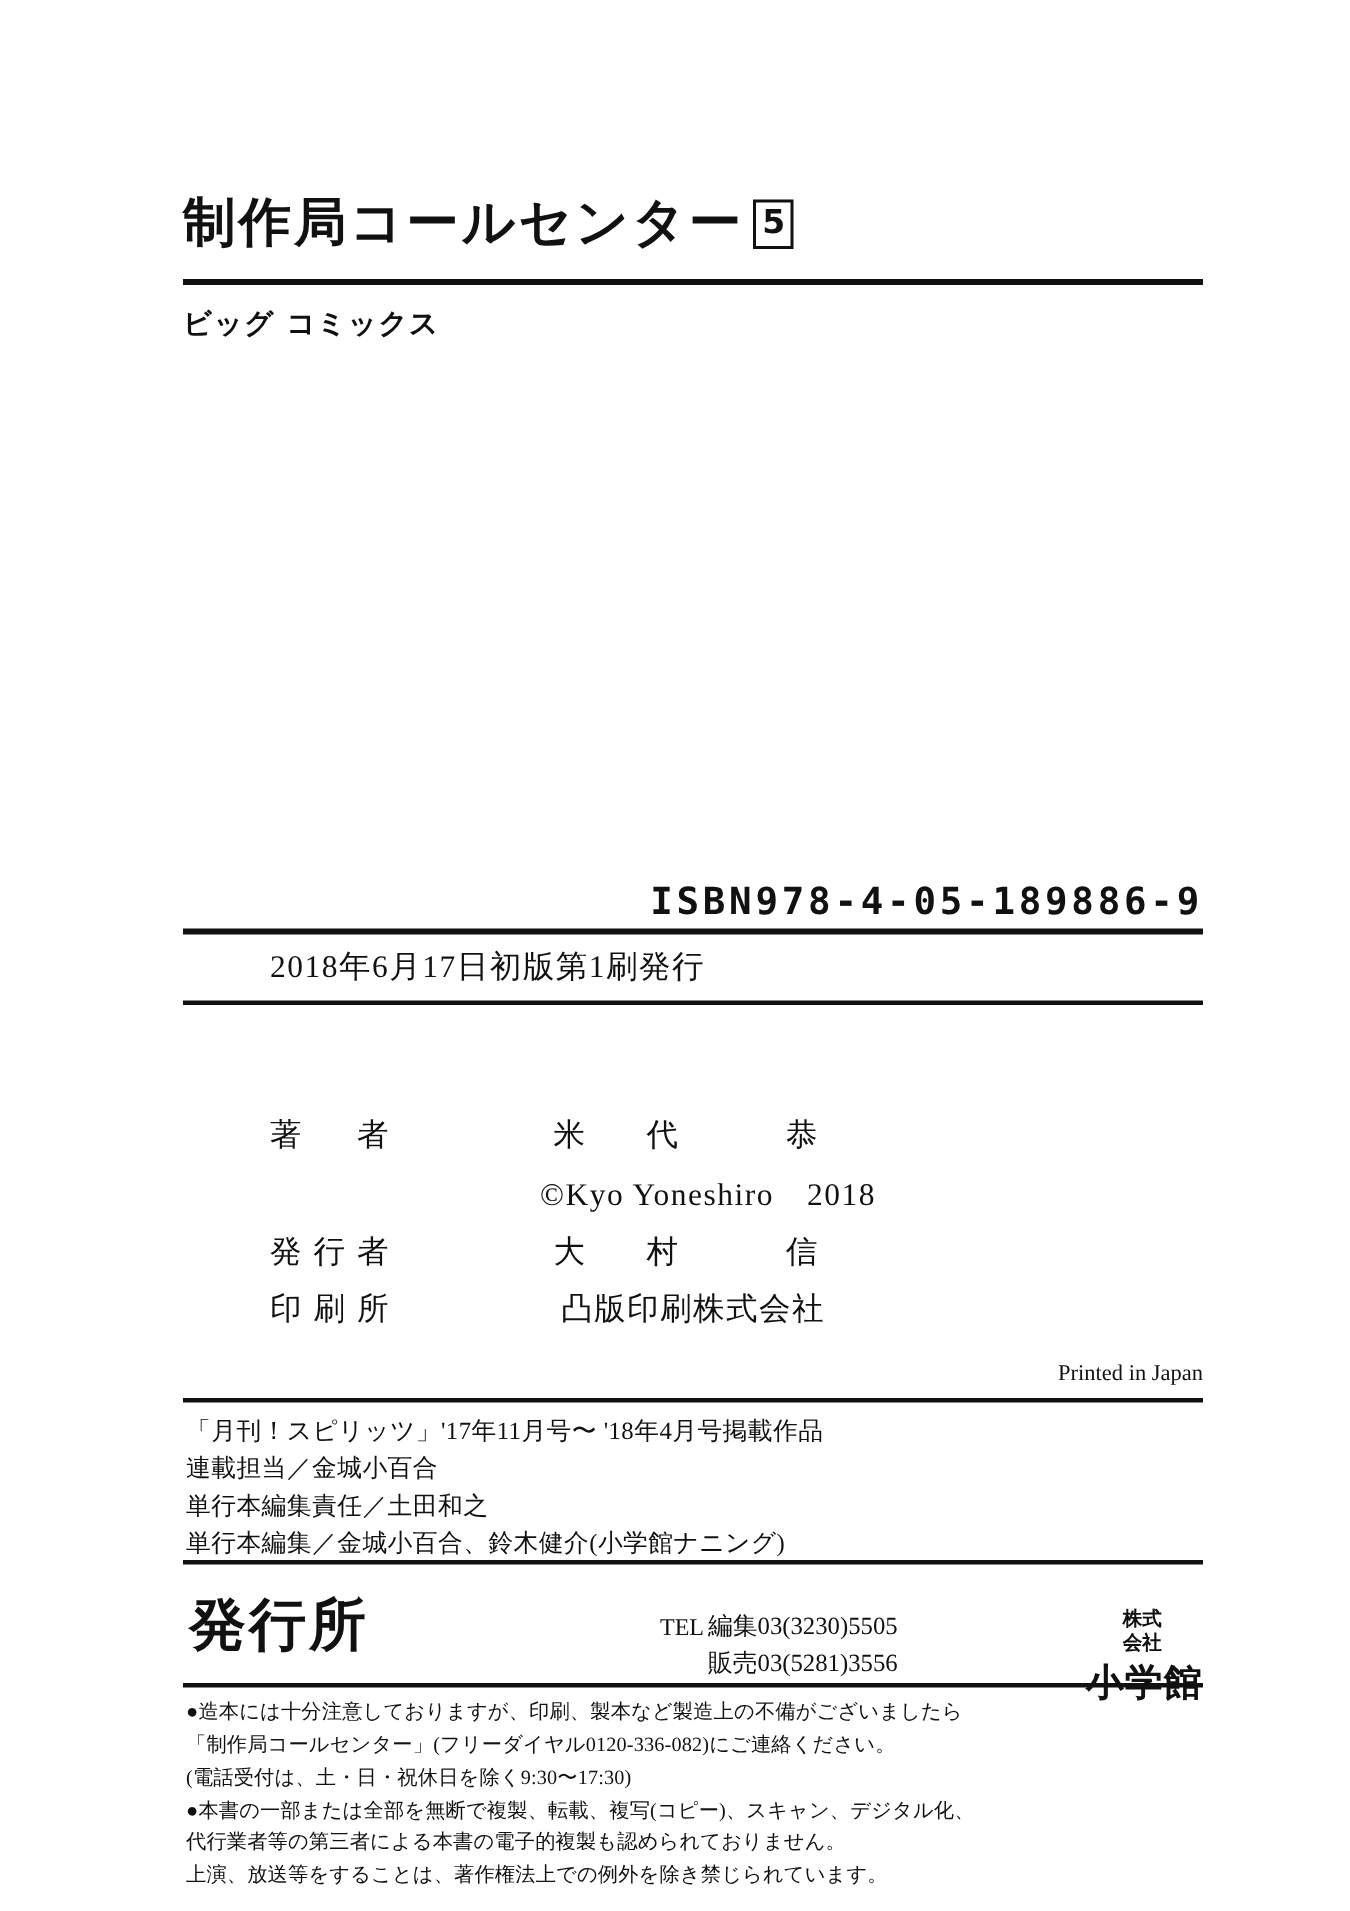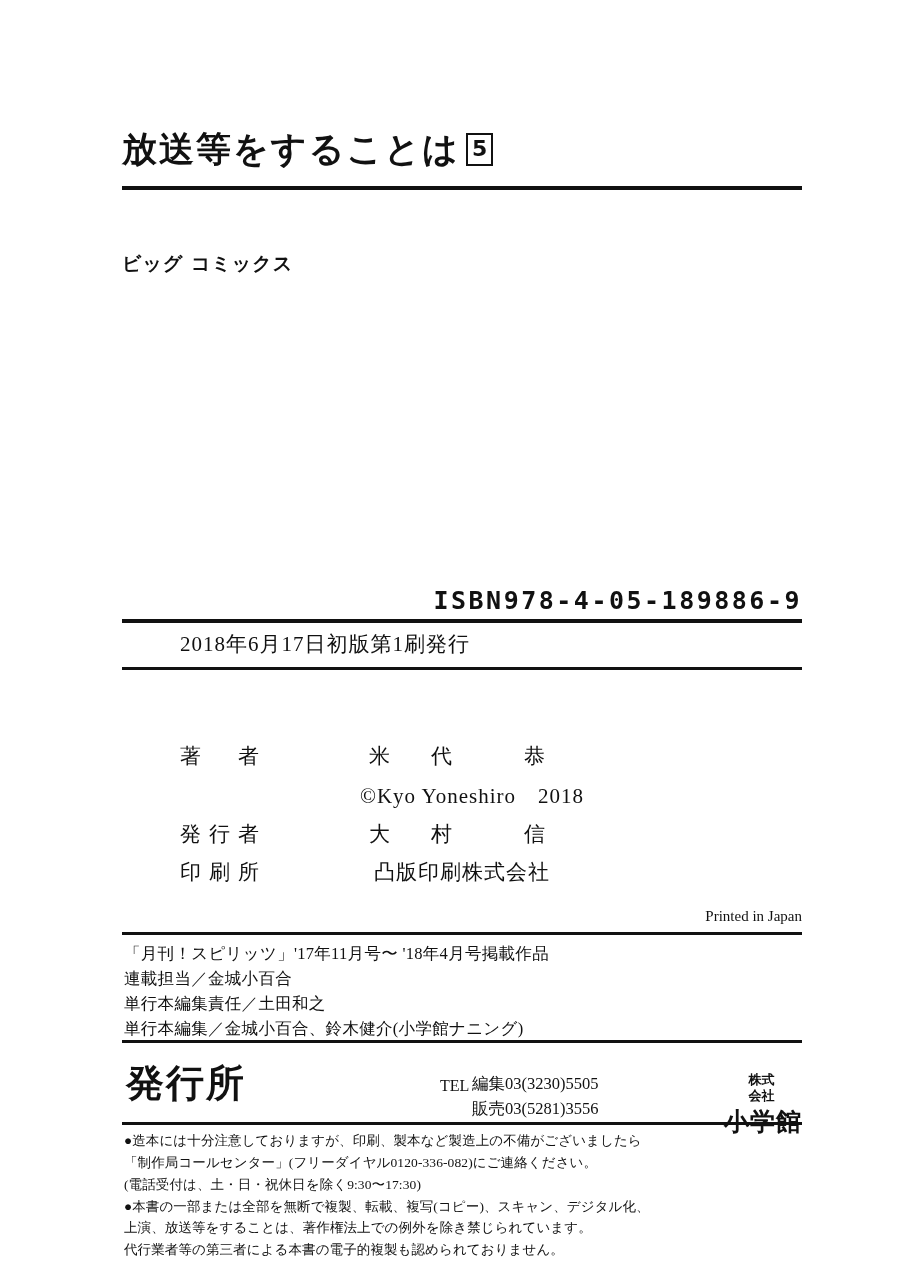--- a/index.html
+++ b/index.html
@@ -57,21 +57,20 @@
     background: #111111;
   }
   .imprint {
     position: absolute;
     left: 122px;
     top: 203px;
     font-family: "DejaVu Sans", "Liberation Sans", sans-serif;
     font-weight: bold;
     font-size: 19px;
     letter-spacing: 1px;
-    margin-top: 48px;
   }
 
   
   .isbn {
     position: absolute;
     right: 98px;
     top: 586px;
     font-family: "DejaVu Sans Mono", "Liberation Mono", monospace;
     font-weight: bold;
     font-size: 25px;
@@ -229,21 +228,21 @@
     white-space: nowrap;
   }
   .notice div { white-space: nowrap; }
 </style>
 </head>
 <body>
 
 <div class="page">
 
   <div class="title-wrap">
-    <span class="book-title">放送等をすることは</span><span class="vol-box">5</span>
+    <span class="book-title">制作局コールセンター</span><span class="vol-box">5</span>
   </div>
   <div class="rule-thick" style="top:186px;"></div>
   <div class="imprint">ビッグ コミックス</div>
 
   <div class="isbn">ISBN978-4-05-189886-9</div>
   <div class="rule-thick" style="top:619px;"></div>
   <div class="pubdate">2018年6月17日初版第1刷発行</div>
   <div class="rule-thick" style="top:667px; height:3px;"></div>
 
   <div class="credits">
@@ -291,17 +290,17 @@
     </span>
   </div>
 
   <div class="rule-thick" style="top:1122px; height:3px;"></div>
 
   <div class="notice">
     <div>●造本には十分注意しておりますが、印刷、製本など製造上の不備がございましたら</div>
     <div>「制作局コールセンター」(フリーダイヤル0120-336-082)にご連絡ください。</div>
     <div>(電話受付は、土・日・祝休日を除く9:30〜17:30)</div>
     <div>●本書の一部または全部を無断で複製、転載、複写(コピー)、スキャン、デジタル化、</div>
+    <div>代行業者等の第三者による本書の電子的複製も認められておりません。</div>
     <div>上演、放送等をすることは、著作権法上での例外を除き禁じられています。</div>
-    <div>代行業者等の第三者による本書の電子的複製も認められておりません。</div>
   </div>
 
 </div>
 
 </body></html>

